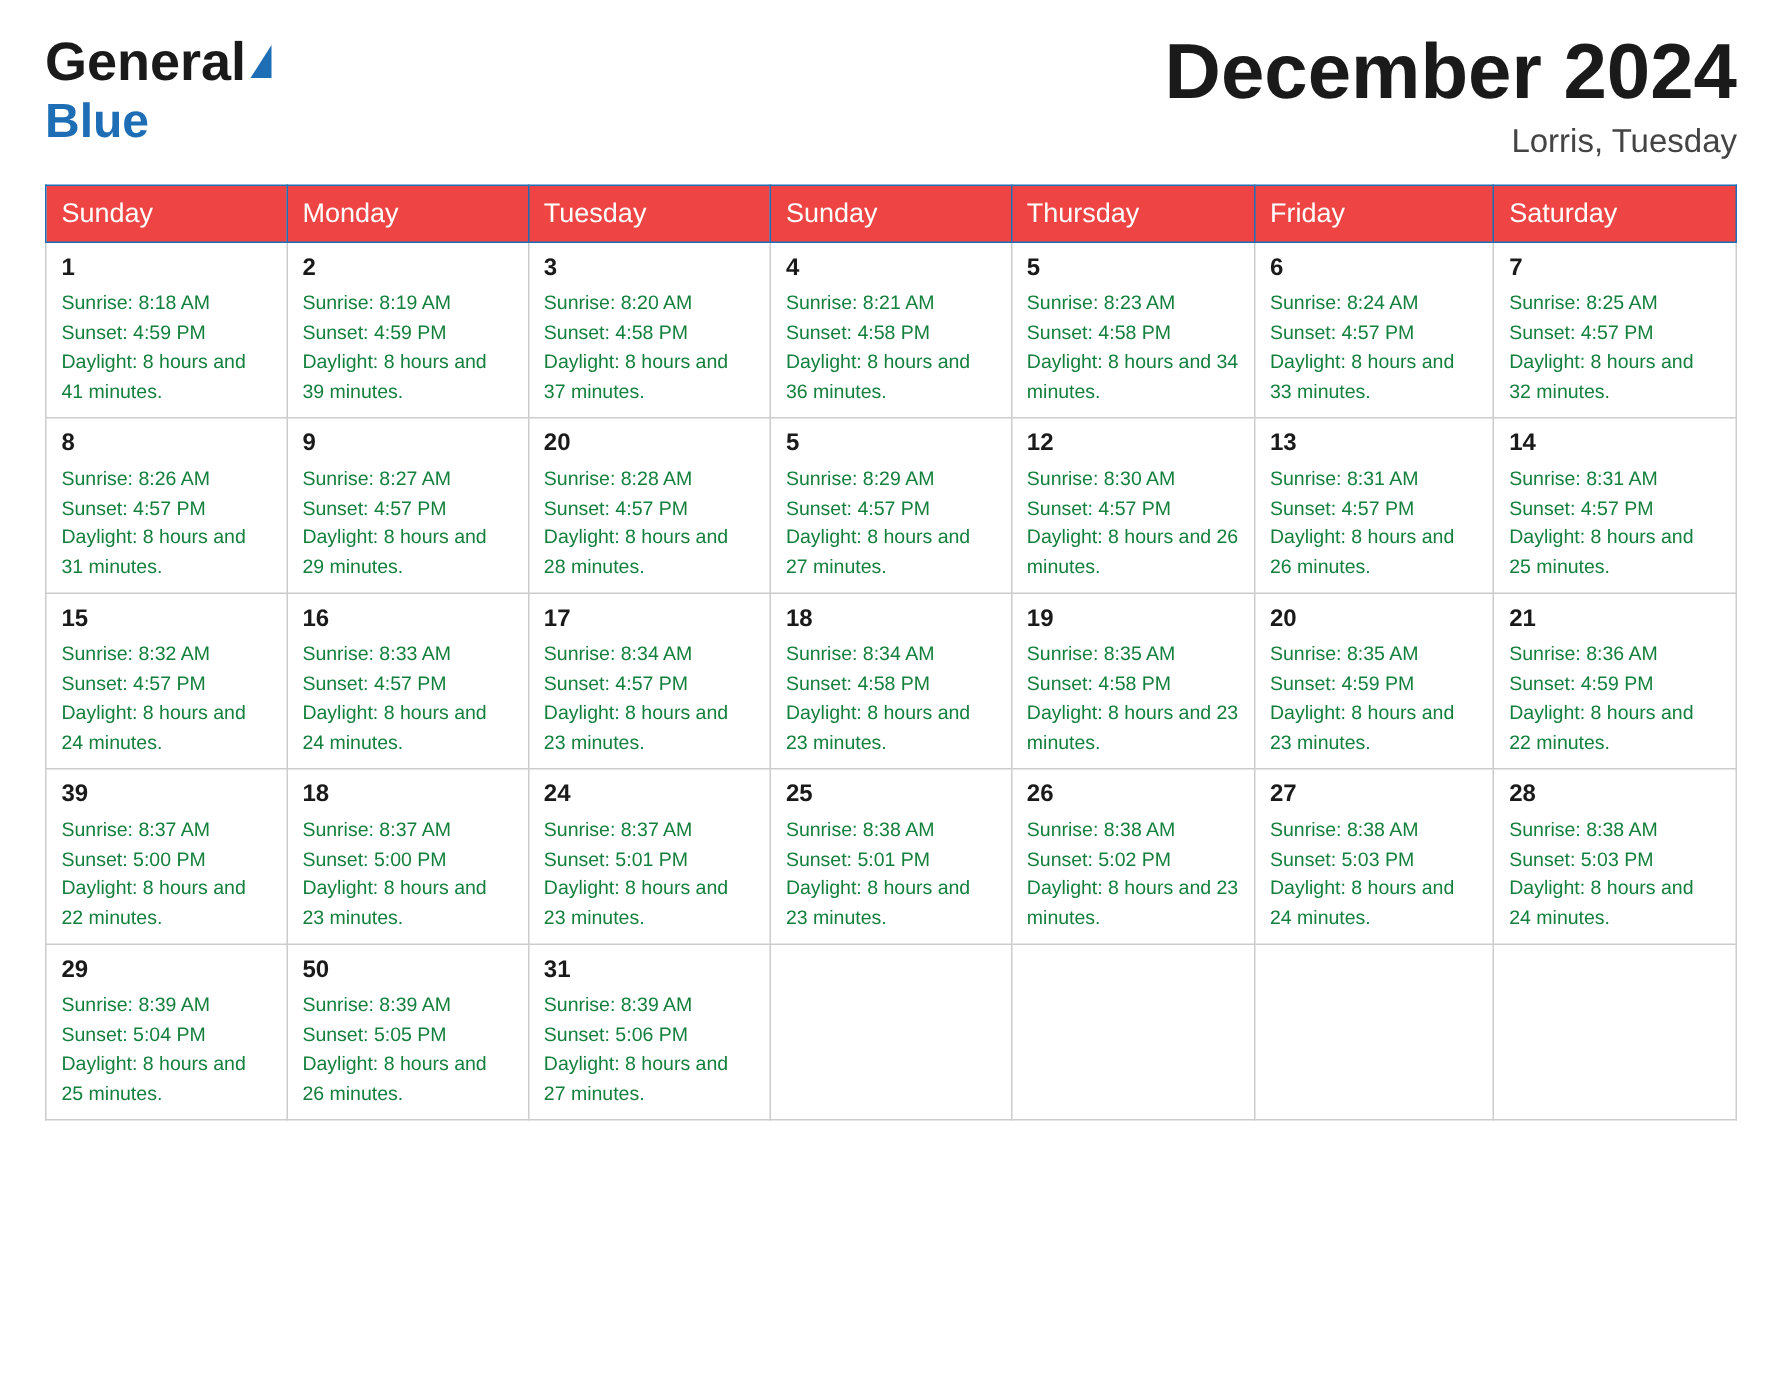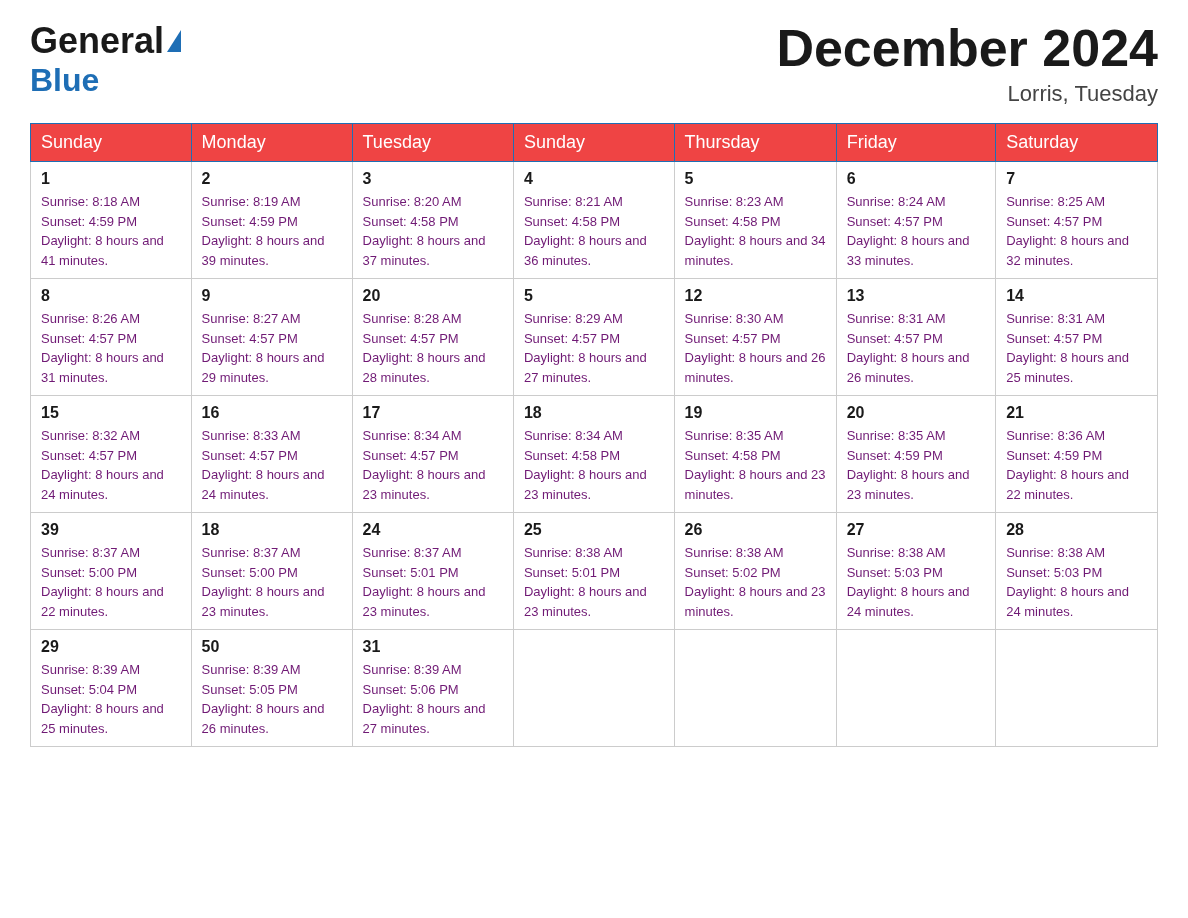--- a/index.html
+++ b/index.html
@@ -78,21 +78,21 @@
       min-height: 100px;
     }
     .day-number {
       font-size: 16px;
       font-weight: bold;
       color: #1a1a1a;
       margin-bottom: 4px;
     }
     .day-info {
       font-size: 13px;
-      color: #701a75;
+      color: #15803d;
       line-height: 1.5;
     }
     .empty-cell {
       background: #fff;
     }
     .row-top td {
       border-top: 2px solid #1e6eb5;
     }
   </style>
 </head>

